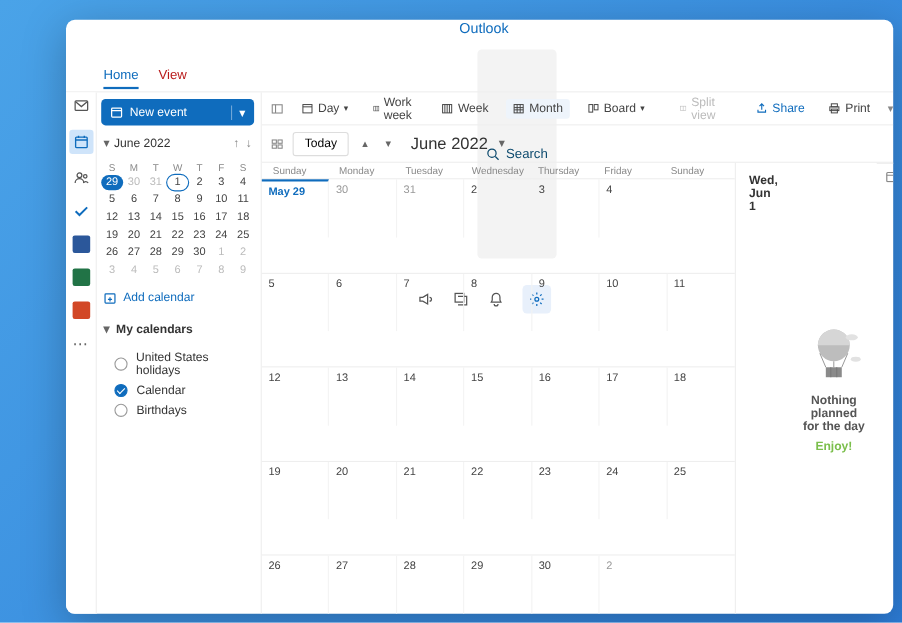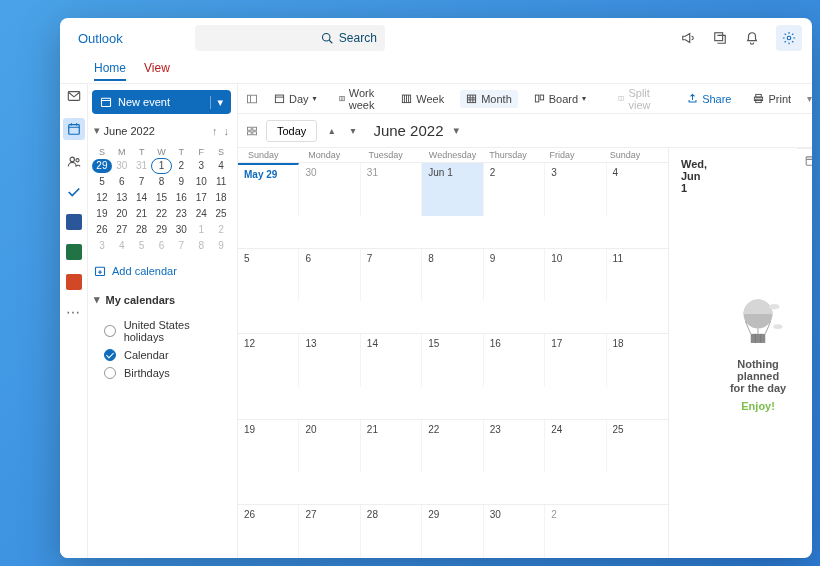--- a/index.html
+++ b/index.html
@@ -1,19 +1,19 @@
 <!DOCTYPE html>
 <html><head>
 <meta charset="utf-8">
 <style>
   * { box-sizing: border-box; margin: 0; padding: 0; font-family: "Segoe UI", -apple-system, sans-serif; }
   body { width: 820px; height: 566px; background: linear-gradient(135deg,#4aa3e8,#2d7dd8); overflow: hidden; position: relative; }
   .window { position: absolute; left: 60px; top: 18px; width: 752px; height: 540px; background: #fff; border-radius: 8px; box-shadow: 0 10px 40px rgba(0,0,0,.25); display: flex; flex-direction: column; overflow: hidden; }
   
-  .titlebar { height: 40px; display: flex; align-items: center; padding: 0 10px 0 18px; gap: 12px; }
+  .titlebar { height: 40px; display: flex; align-items: center; padding: 0 10px 0 18px; gap: 12px; flex-direction: column; }
   .titlebar .brand { font-size: 13px; color: #0f6cbd; font-weight: 500; }
   .titlebar .spacer { flex: 1; }
   .search { flex: 0 0 190px; margin-left: 60px; height: 26px; background: #f3f3f3; border-radius: 4px; display: flex; align-items: center; padding: 0 8px; gap: 6px; color: #0c4a6e; font-size: 12px; justify-content: flex-end; }
   .tb-icons { display: flex; gap: 16px; align-items: center; }
   .tb-icon { width: 16px; height: 16px; color: #555; display:flex; align-items:center; justify-content:center; }
   .tb-icon.settings { width:26px; height:26px; background:#e8f0fb; border-radius:4px; }
   
   .navrow { height: 26px; display:flex; align-items:center; padding-left: 34px; gap: 18px; border-bottom: 1px solid #eee; }
   .navtab { font-size: 12px; color:#b91c1c; padding-bottom:4px; border-bottom:2px solid transparent; cursor:pointer; }
   .navtab.active { color:#0f6cbd; border-bottom-color:#0f6cbd; font-weight:500; }
@@ -369,21 +369,20 @@
               <div>Wednesday</div>
               <div>Thursday</div>
               <div>Friday</div>
               <div>Sunday</div>
             </div>
           <div class="weeks" id="weeks">
               <div class="week first">
                 <div class="cell today first"><span class="label">May 29</span></div>
                 <div class="cell out"><span class="label">30</span></div>
                 <div class="cell out"><span class="label">31</span></div>
-                <div class="cell selected"><span class="label">Jun 1</span></div>
                 <div class="cell"><span class="label">2</span></div>
                 <div class="cell"><span class="label">3</span></div>
                 <div class="cell"><span class="label">4</span></div>
               </div>
               <div class="week">
                 <div class="cell"><span class="label">5</span></div>
                 <div class="cell"><span class="label">6</span></div>
                 <div class="cell"><span class="label">7</span></div>
                 <div class="cell"><span class="label">8</span></div>
                 <div class="cell"><span class="label">9</span></div>

